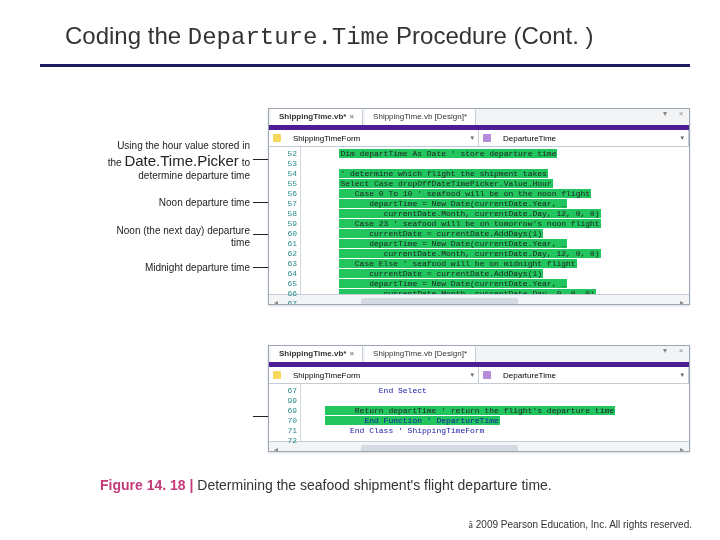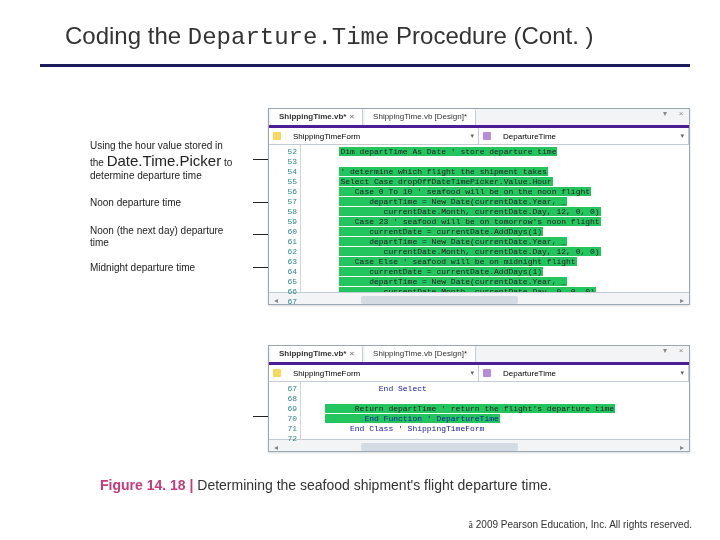--- a/index.html
+++ b/index.html
@@ -37,21 +37,21 @@
     right: 30px;
     height: 3px;
     background: #1a1a5c;
   }
 
   
   .label {
     position: absolute;
     font-size: 10px;
     color: #222;
-    text-align: left;
+    text-align: right;
     width: 160px;
     line-height: 1.2;
   }
   .label .mono {
     font-family: Liberation Sans, sans-serif;
     font-size: 15px;
   }
   .lbl1 { top: 140px; left: 90px; }
   .lbl2 { top: 197px; left: 90px; }
   .lbl3 { top: 225px; left: 90px; }
@@ -76,21 +76,21 @@
     border: 1px solid #9aa7b3;
     background: #fff;
     box-shadow: 0 1px 2px rgba(0,0,0,0.15);
     overflow: hidden;
   }
   .cw1 { top: 108px; left: 268px; width: 420px; height: 195px; }
   .cw2 { top: 345px; left: 268px; width: 420px; height: 105px; }
 
   .tabbar {
     height: 16px;
-    border-bottom: 3px solid #4c1d95;
+    border-bottom: 5px solid #4c1d95;
     background: #f2f4f6;
     display: flex;
     align-items: stretch;
     font-size: 8px;
     color: #333;
   }
   .tabbar .tab {
     padding: 1px 8px;
     line-height: 14px;
     border-right: 1px solid #c4cdd5;
@@ -323,21 +323,21 @@
         <span class="chev">▾</span>
       </div>
       <div class="drop">
         <span class="ico ico-purple"></span>
         <span>DepartureTime</span>
         <span class="chev">▾</span>
       </div>
     </div>
     <div class="codearea">
       <div class="gutter"><span>67</span>
-<span>68</span>
+<span>99</span>
 <span>69</span>
 <span>70</span>
 <span>71</span>
 <span>72</span></div>
       <div class="code">      <span class="kw">End Select</span>
 
 <span class="hl">      Return departTime ' return the flight's departure time</span>
 <span class="hl kw">   End Function ' DepartureTime</span>
 <span class="kw">End Class ' ShippingTimeForm</span></div>
     </div>

